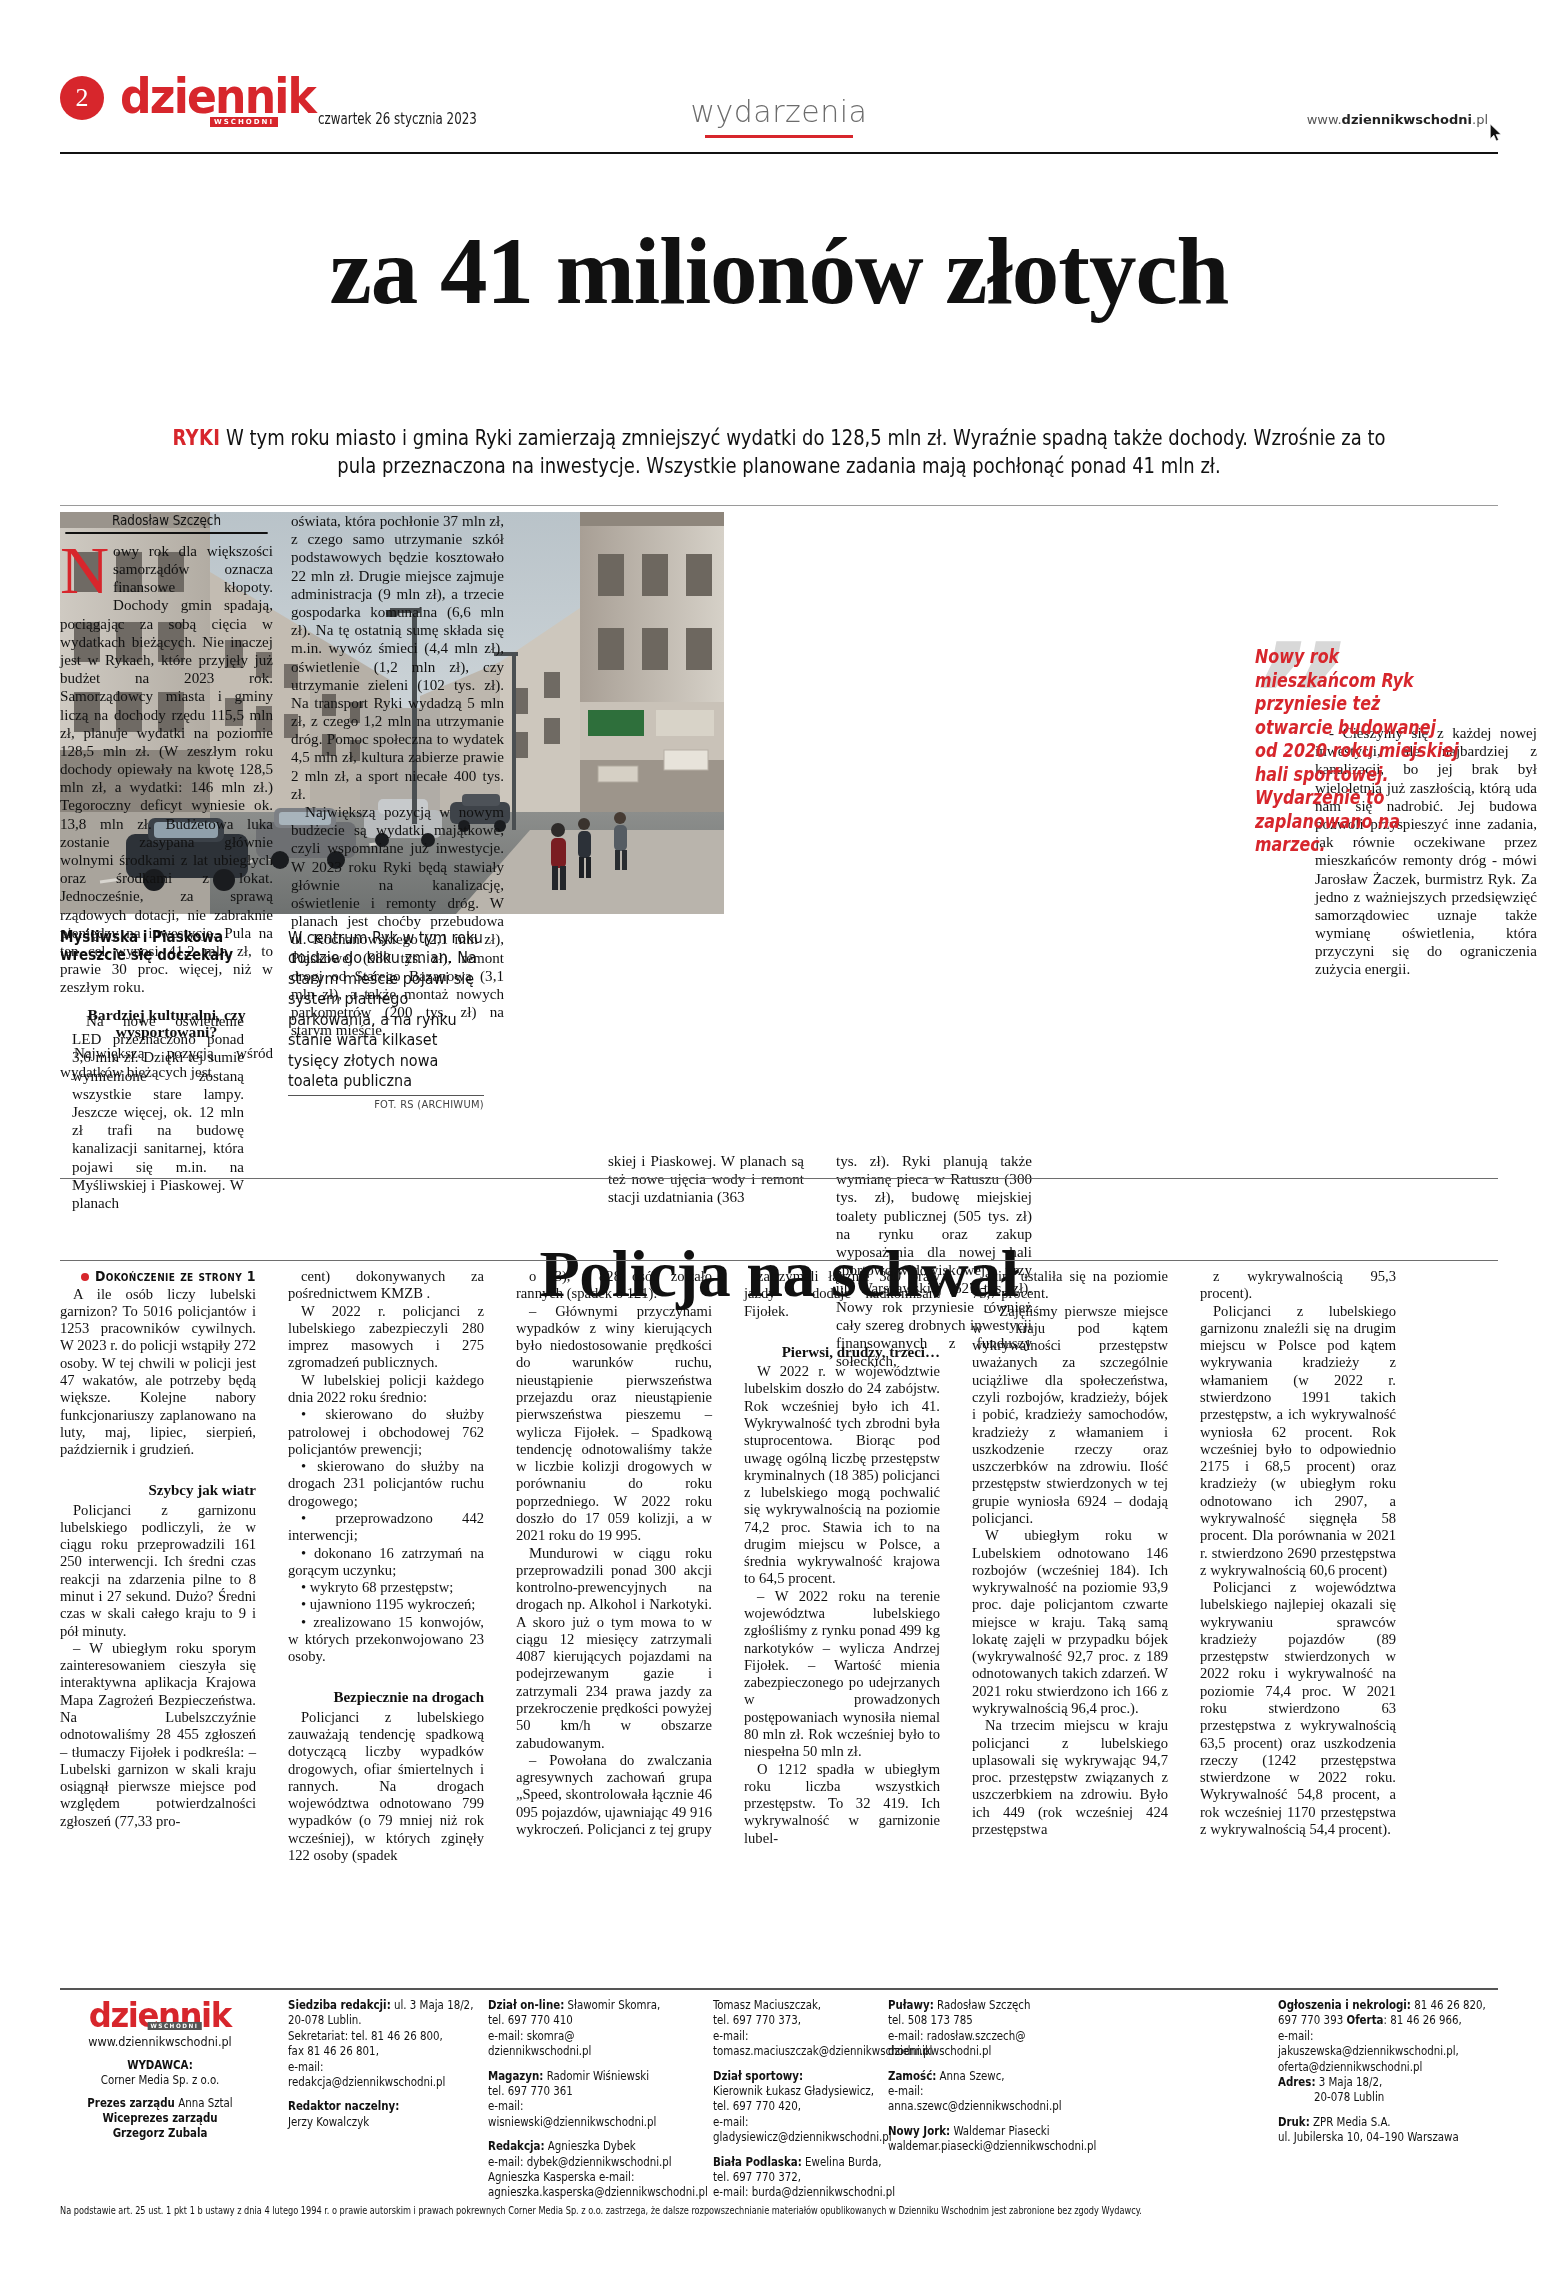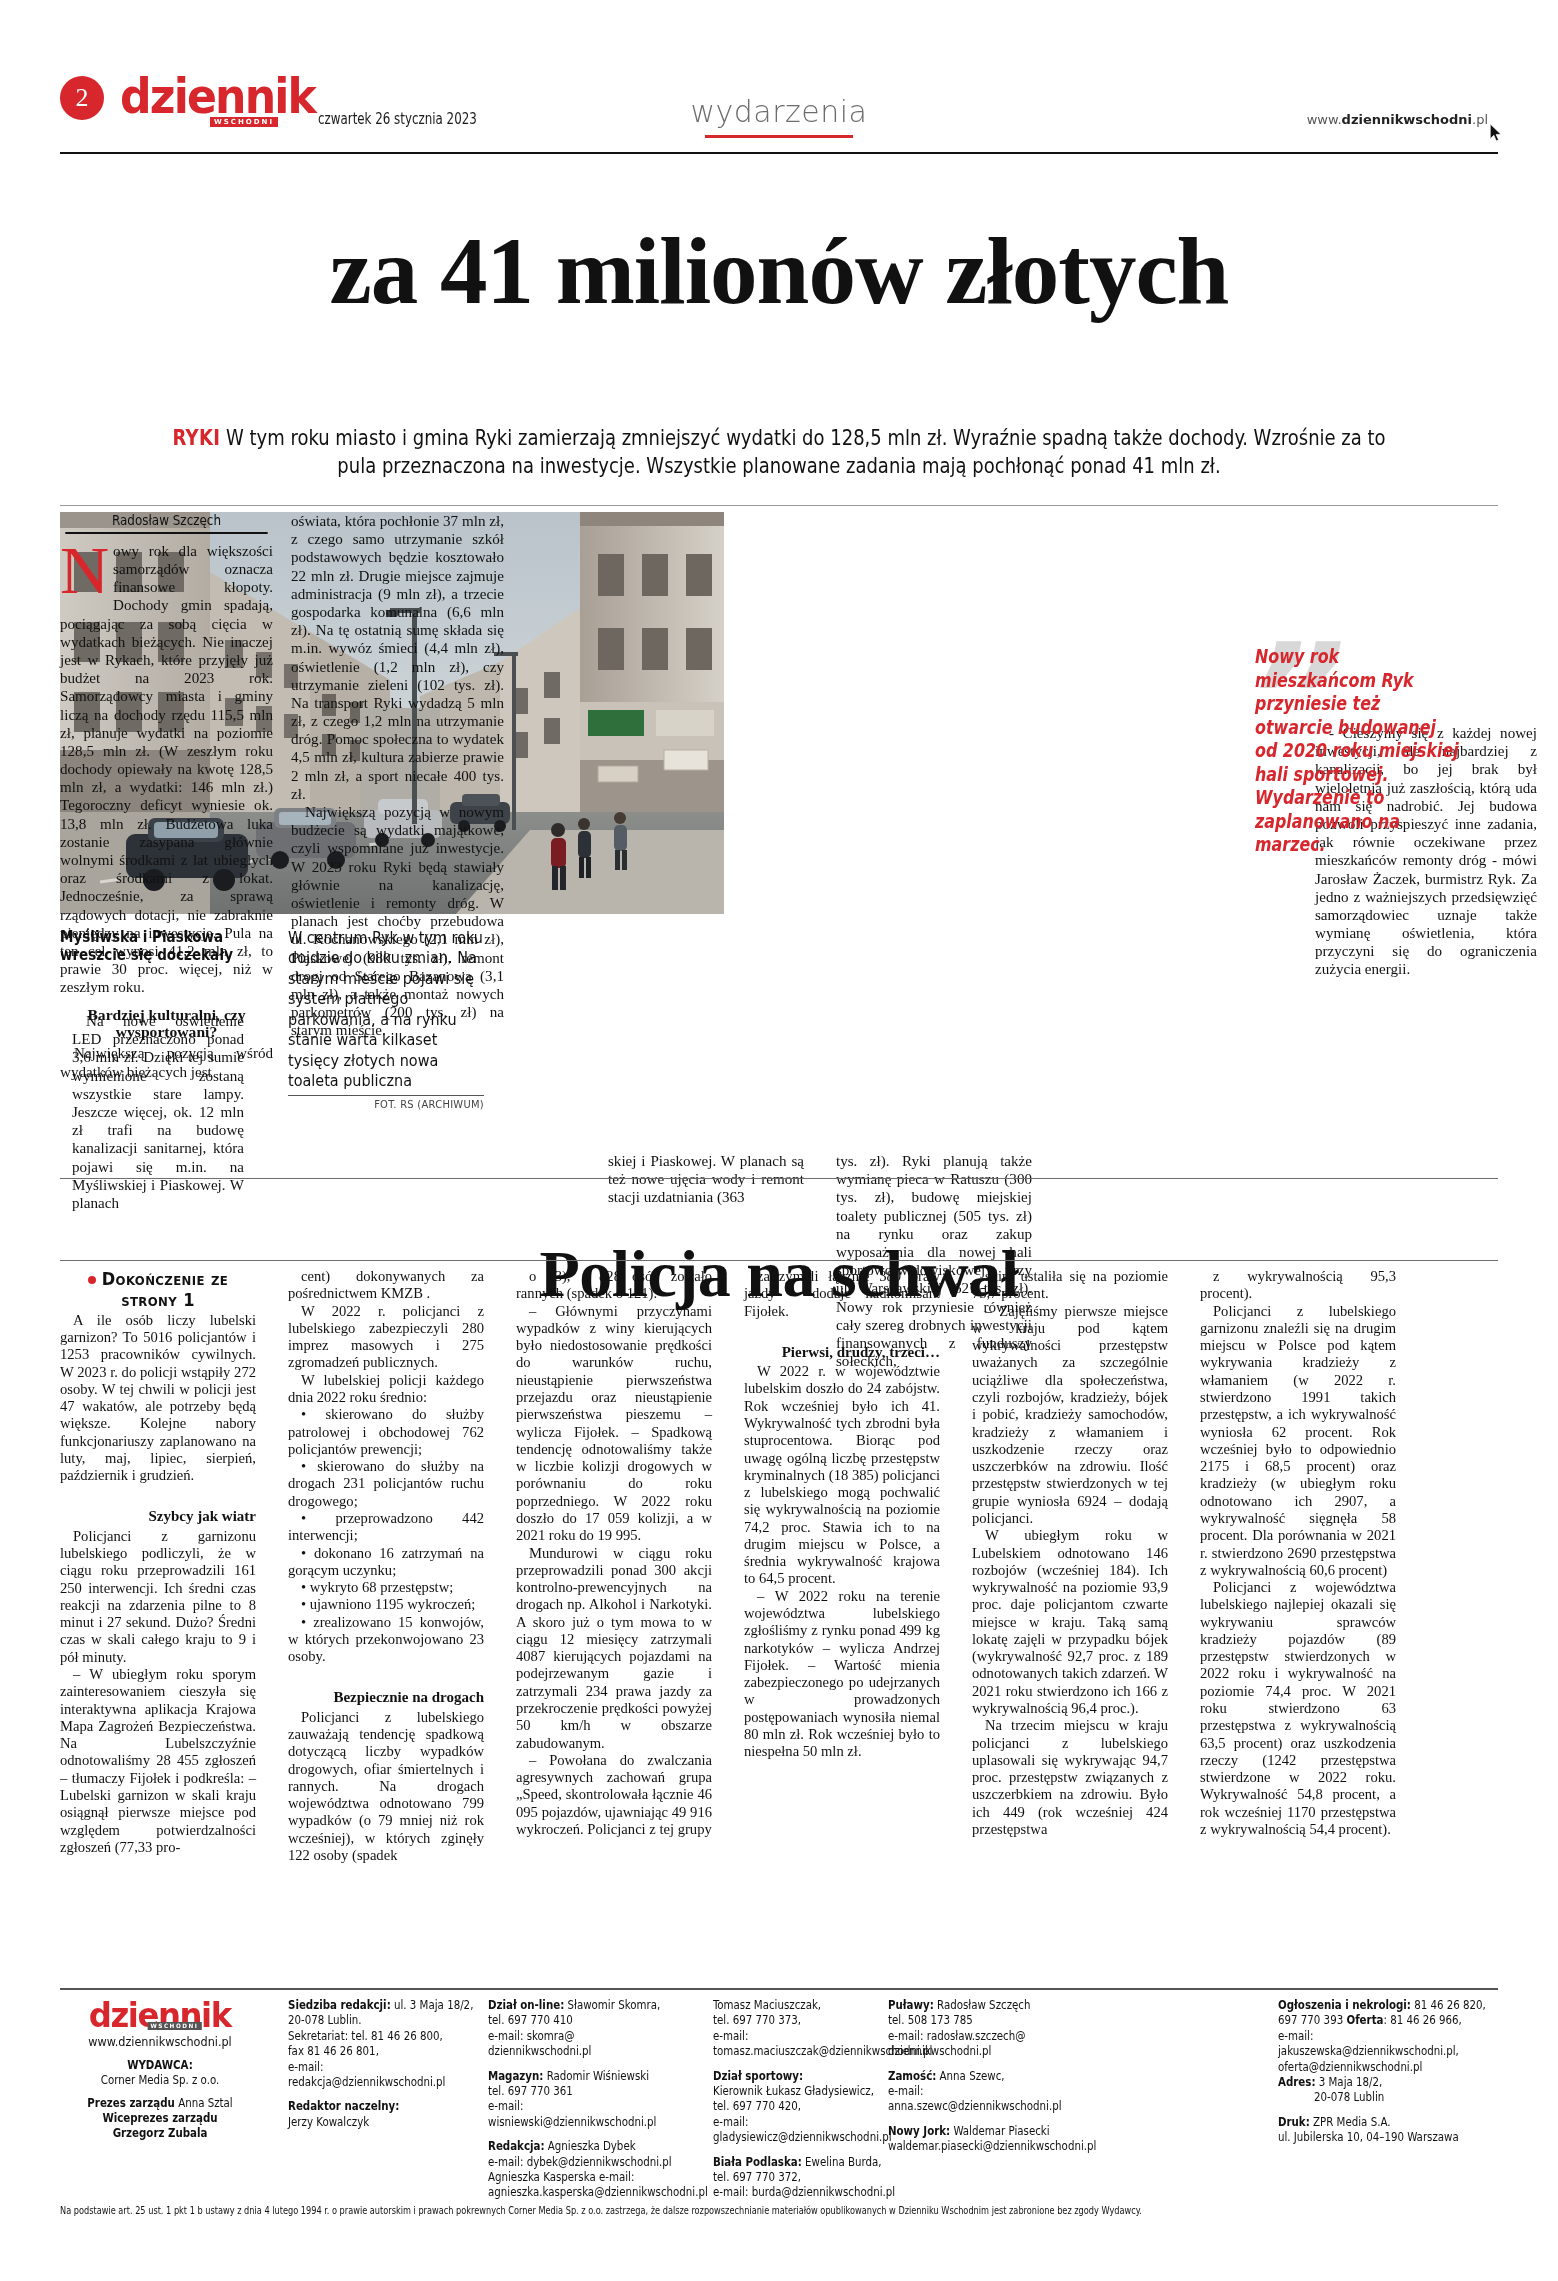--- a/index.html
+++ b/index.html
@@ -204,23 +204,23 @@
   .a2 .col p{margin:0;text-indent:13px;}
   .g1{left:0;width:213px;}
   .g2{left:231px;width:213px;}
   .g3{left:462px;width:213px;}
   .g4{left:693px;width:213px;}
   .g5{left:924px;width:213px;}
   .g6{left:1155px;width:213px;}
 
   .contline{
     font-family:"DejaVu Sans Condensed","DejaVu Sans",sans-serif;
-    font-weight:bold;font-size:18px;letter-spacing:.4px;
+    font-weight:bold;font-size:14px;letter-spacing:.4px;
     font-variant:small-caps;text-transform:none;
-    margin-bottom:1px;text-align:center;
+    margin-bottom:1px;text-align:right;
   }
   .bullet-red{
     display:inline-block;width:8px;height:8px;border-radius:50%;
     background:#d7262c;margin-right:6px;vertical-align:middle;
   }
   .subhead2{
     font-family:"Liberation Serif",serif;font-weight:bold;
     font-size:15px;line-height:1.15;margin:24px 0 2px 0;text-align:right;
   }
 
@@ -520,20 +520,21 @@
       <p>– Głównymi przyczynami wypadków z winy kierujących było niedostosowanie prędkości do warunków ruchu, nieustąpienie pierwszeństwa przejazdu oraz nieustąpienie pierwszeństwa pieszemu – wylicza Fijołek. – Spadkową tendencję odnotowaliśmy także w liczbie kolizji drogowych w porównaniu do roku poprzedniego. W 2022 roku doszło do 17 059 kolizji, a w 2021 roku do 19 995.</p>
       <p>Mundurowi w ciągu roku przeprowadzili ponad 300 akcji kontrolno-prewencyjnych na drogach np. Alkohol i Narkotyki. A skoro już o tym mowa to w ciągu 12 miesięcy zatrzymali 4087 kierujących pojazdami na podejrzewanym gazie i zatrzymali 234 prawa jazdy za przekroczenie prędkości powyżej 50 km/h w obszarze zabudowanym.</p>
       <p>– Powołana do zwalczania agresywnych zachowań grupa „Speed, skontrolowała łącznie 46 095 pojazdów, ujawniając 49 916 wykroczeń. Policjanci z tej grupy</p>
     </div>
 
     <div class="col g4">
       <p class="noind">zatrzymali łącznie 380 praw jazdy – dodaje nadkomisarz Fijołek.</p>
       <div class="subhead2">Pierwsi, drudzy, trzeci…</div>
       <p>W 2022 r. w województwie lubelskim doszło do 24 zabójstw. Rok wcześniej było ich 41. Wykrywalność tych zbrodni była stuprocentowa. Biorąc pod uwagę ogólną liczbę przestępstw kryminalnych (18 385) policjanci z lubelskiego mogą pochwalić się wykrywalnością na poziomie 74,2 proc. Stawia ich to na drugim miejscu w Polsce, a średnia wykrywalność krajowa to 64,5 procent.</p>
       <p>– W 2022 roku na terenie województwa lubelskiego zgłośliśmy z rynku ponad 499 kg narkotyków – wylicza Andrzej Fijołek. – Wartość mienia zabezpieczonego po udejrzanych w prowadzonych postępowaniach wynosiła niemal 80 mln zł. Rok wcześniej było to niespełna 50 mln zł.</p>
+      <p>O 1212 spadła w ubiegłym roku liczba wszystkich przestępstw. To 32 419. Ich wykrywalność w garnizonie lubel-</p>
     </div>
 
     <div class="col g5">
       <p class="noind">skim ustaliła się na poziomie 75,7 procent.</p>
       <p>– Zajęliśmy pierwsze miejsce w kraju pod kątem wykrywalności przestępstw uważanych za szczególnie uciążliwe dla społeczeństwa, czyli rozbojów, kradzieży, bójek i pobić, kradzieży samochodów, kradzieży z włamaniem i uszkodzenie rzeczy oraz uszczerbków na zdrowiu. Ilość przestępstw stwierdzonych w tej grupie wyniosła 6924 – dodają policjanci.</p>
       <p>W ubiegłym roku w Lubelskiem odnotowano 146 rozbojów (wcześniej 184). Ich wykrywalność na poziomie 93,9 proc. daje policjantom czwarte miejsce w kraju. Taką samą lokatę zajęli w przypadku bójek (wykrywalność 92,7 proc. z 189 odnotowanych takich zdarzeń. W 2021 roku stwierdzono ich 166 z wykrywalnością 96,4 proc.).</p>
       <p>Na trzecim miejscu w kraju policjanci z lubelskiego uplasowali się wykrywając 94,7 proc. przestępstw związanych z uszczerbkiem na zdrowiu. Było ich 449 (rok wcześniej 424 przestępstwa</p>
     </div>
 
     <div class="col g6">

